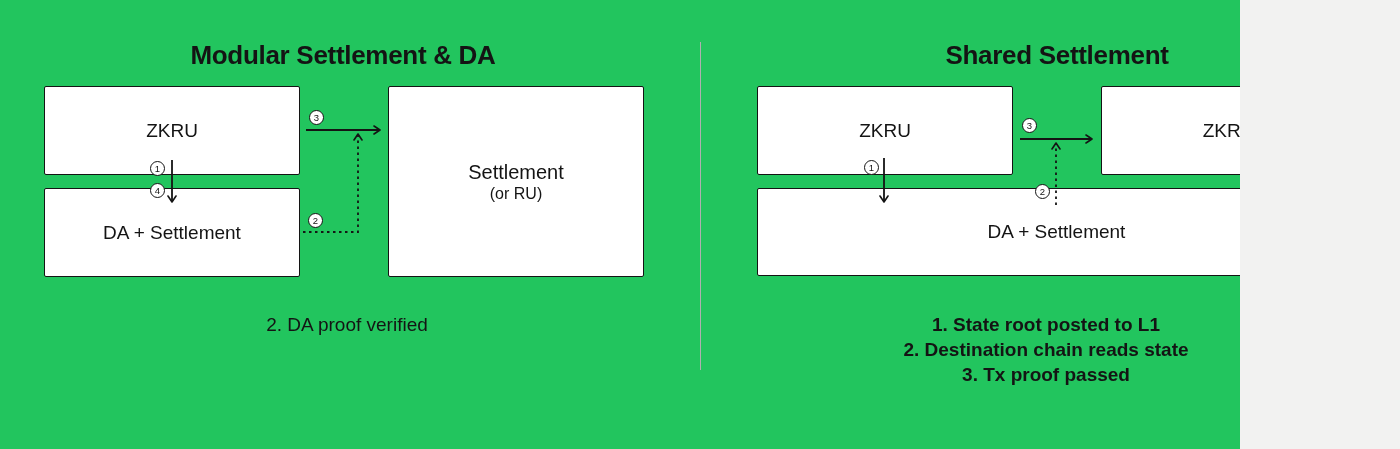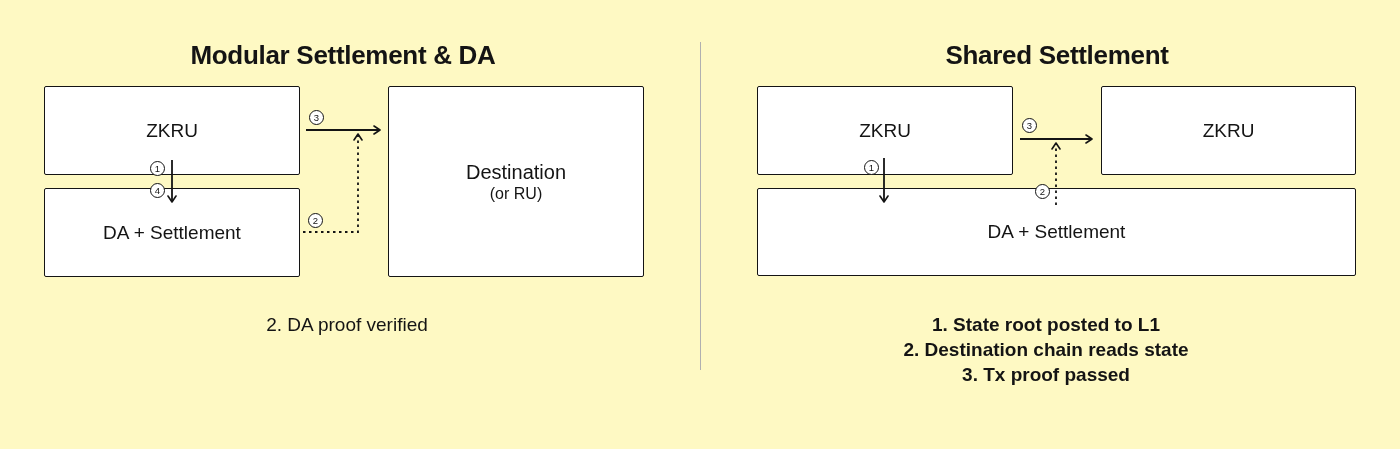--- a/index.html
+++ b/index.html
@@ -4,24 +4,25 @@
 <style>
   html, body {
     margin: 0;
     padding: 0;
     background: #f2f2f1;
     font-family: "Liberation Sans", sans-serif;
     color: #141414;
   }
   .canvas {
     position: relative;
-    width: 1400px;
+    width: 1220px;
     height: 449px;
-    background: #fef9c3;
+    background: #22c55e;
     overflow: hidden;
+    padding-left: 20px;
   }
   .panel-title {
     position: absolute;
     top: 40px;
     transform: translateX(-50%);
     font-size: 26px;
     font-weight: bold;
     letter-spacing: -0.3px;
     white-space: nowrap;
   }
@@ -123,21 +124,21 @@
   <div class="panel-title title-left">Modular Settlement &amp; DA</div>
   <div class="panel-title title-right">Shared Settlement</div>
 
   <div class="box box-l-zkru">
     <div class="label">ZKRU</div>
   </div>
   <div class="box box-l-da">
     <div class="label">DA + Settlement</div>
   </div>
   <div class="box box-l-mono">
-    <div class="label" style="font-size:20px;">Destination</div>
+    <div class="label" style="font-size:20px;">Settlement</div>
     <div class="sublabel">(or RU)</div>
   </div>
 
   <div class="box box-r-zkru1">
     <div class="label">ZKRU</div>
   </div>
   <div class="box box-r-zkru2">
     <div class="label">ZKRU</div>
   </div>
   <div class="box box-r-da">

